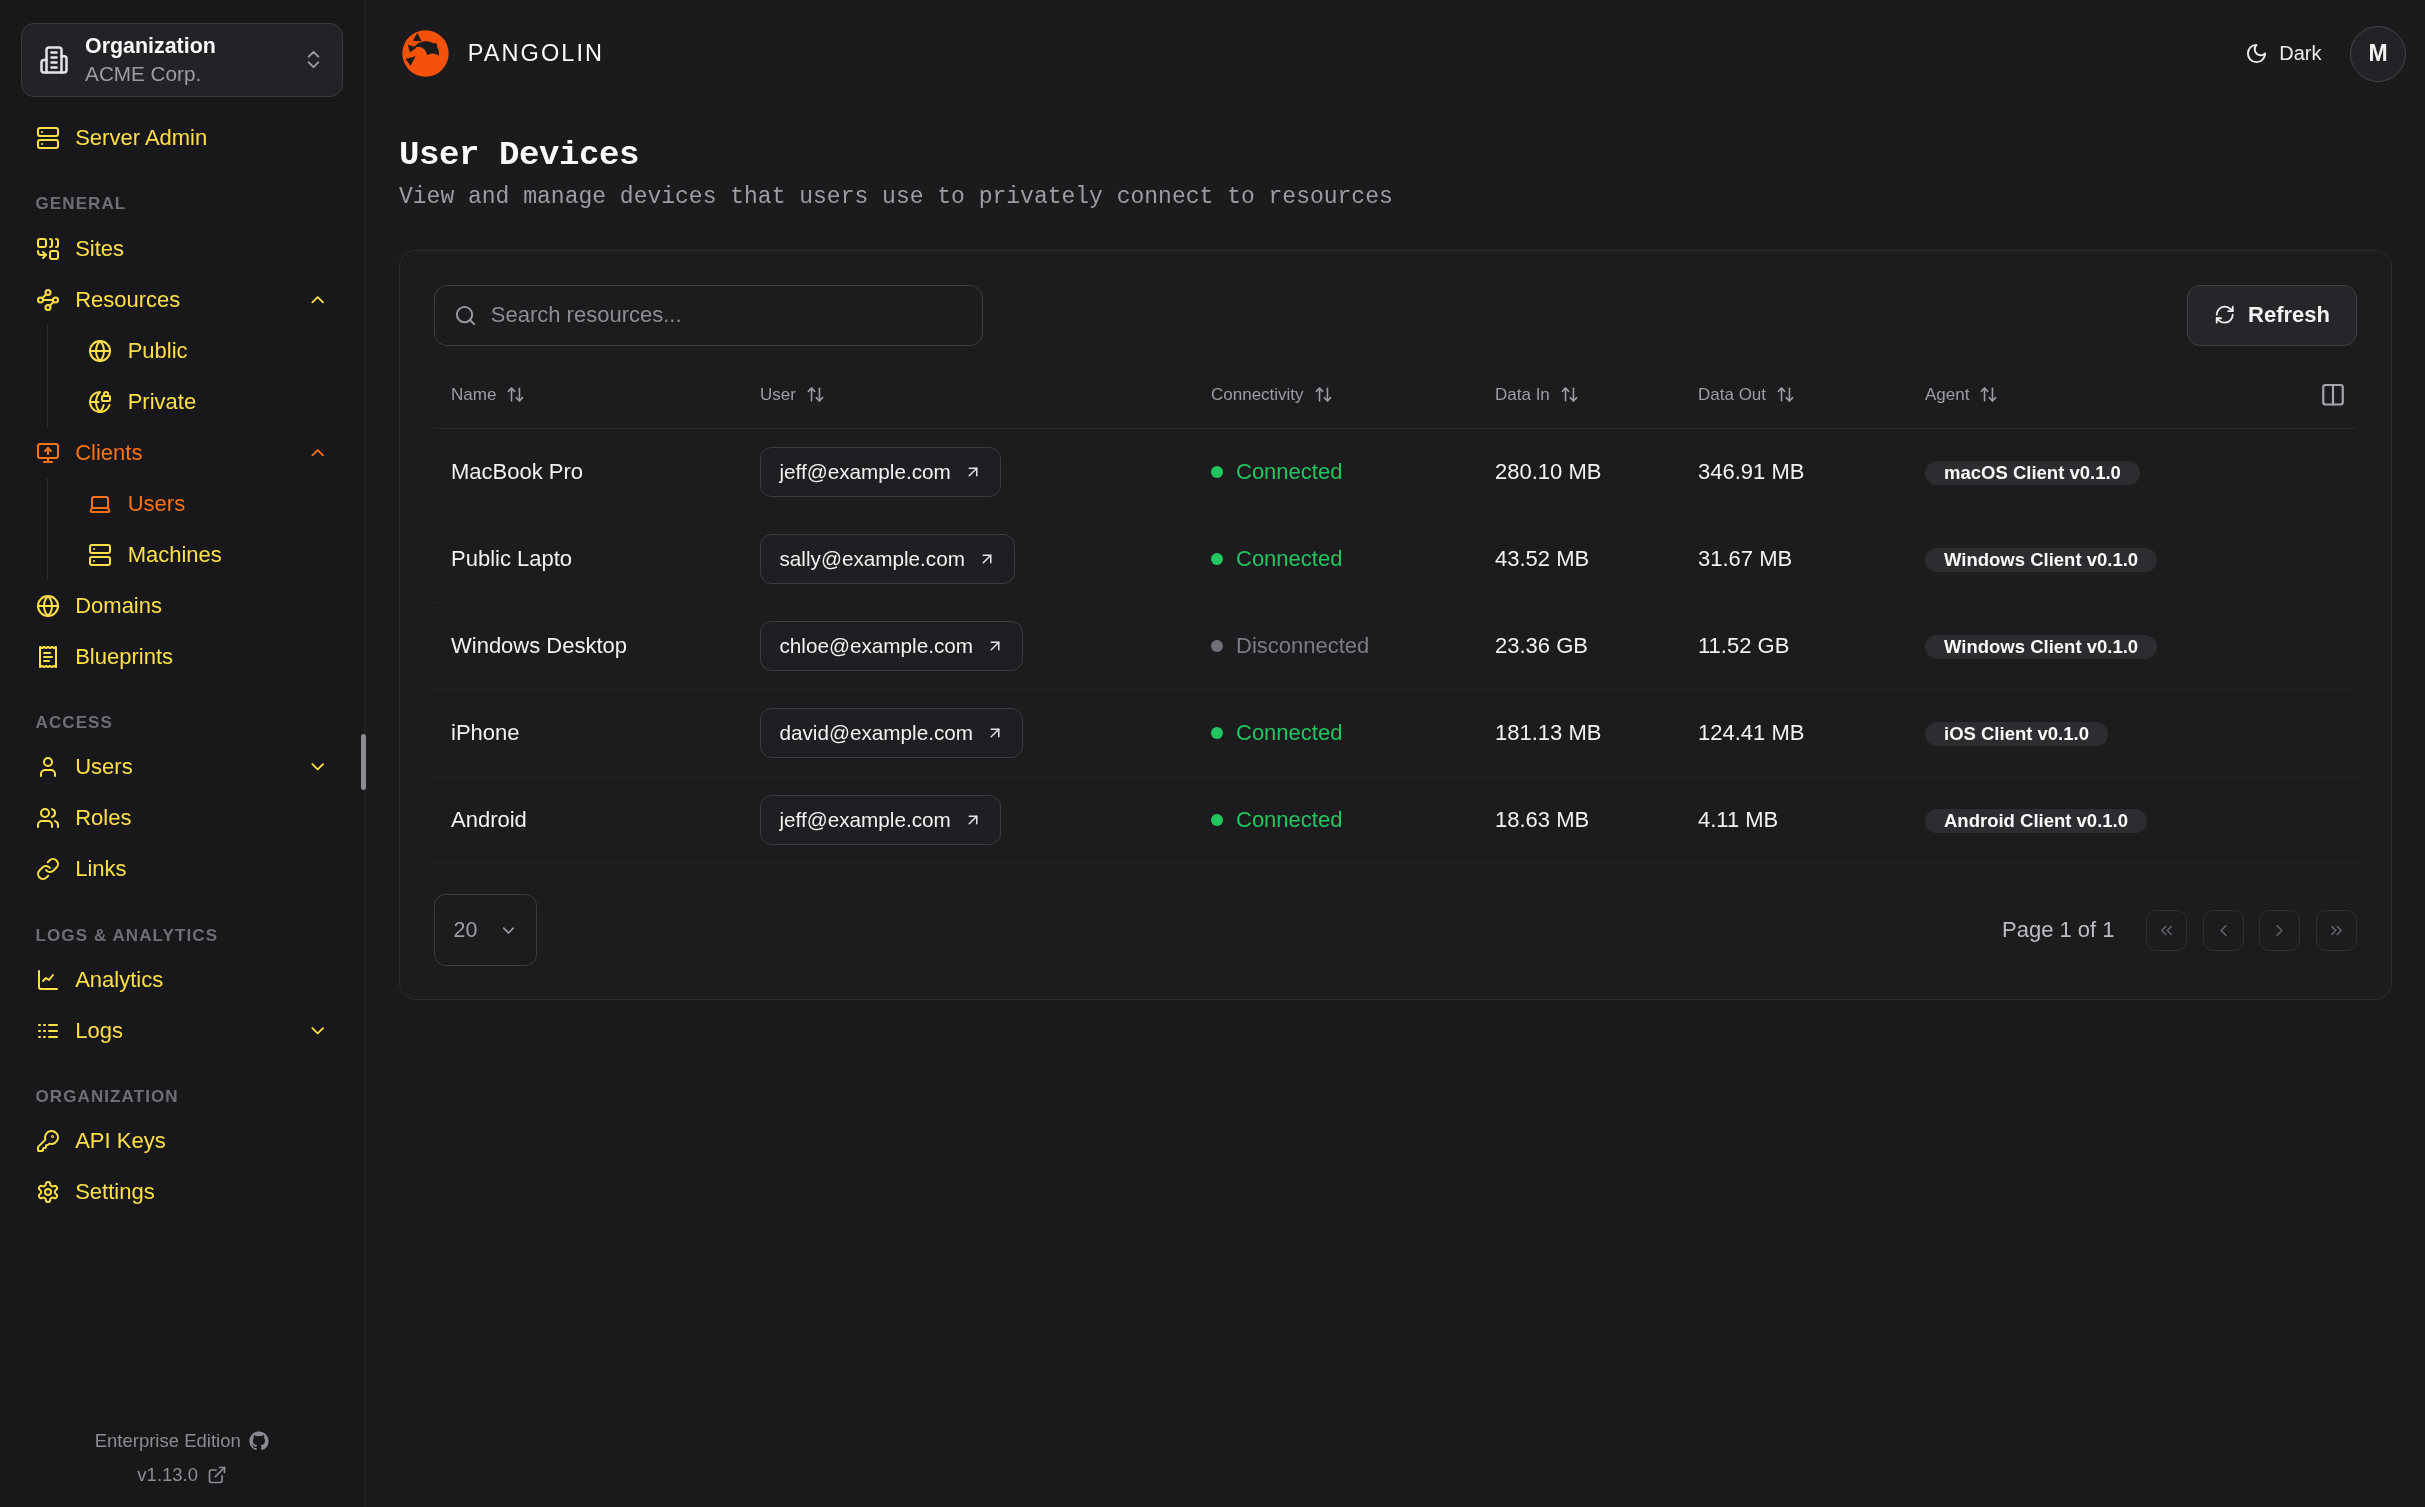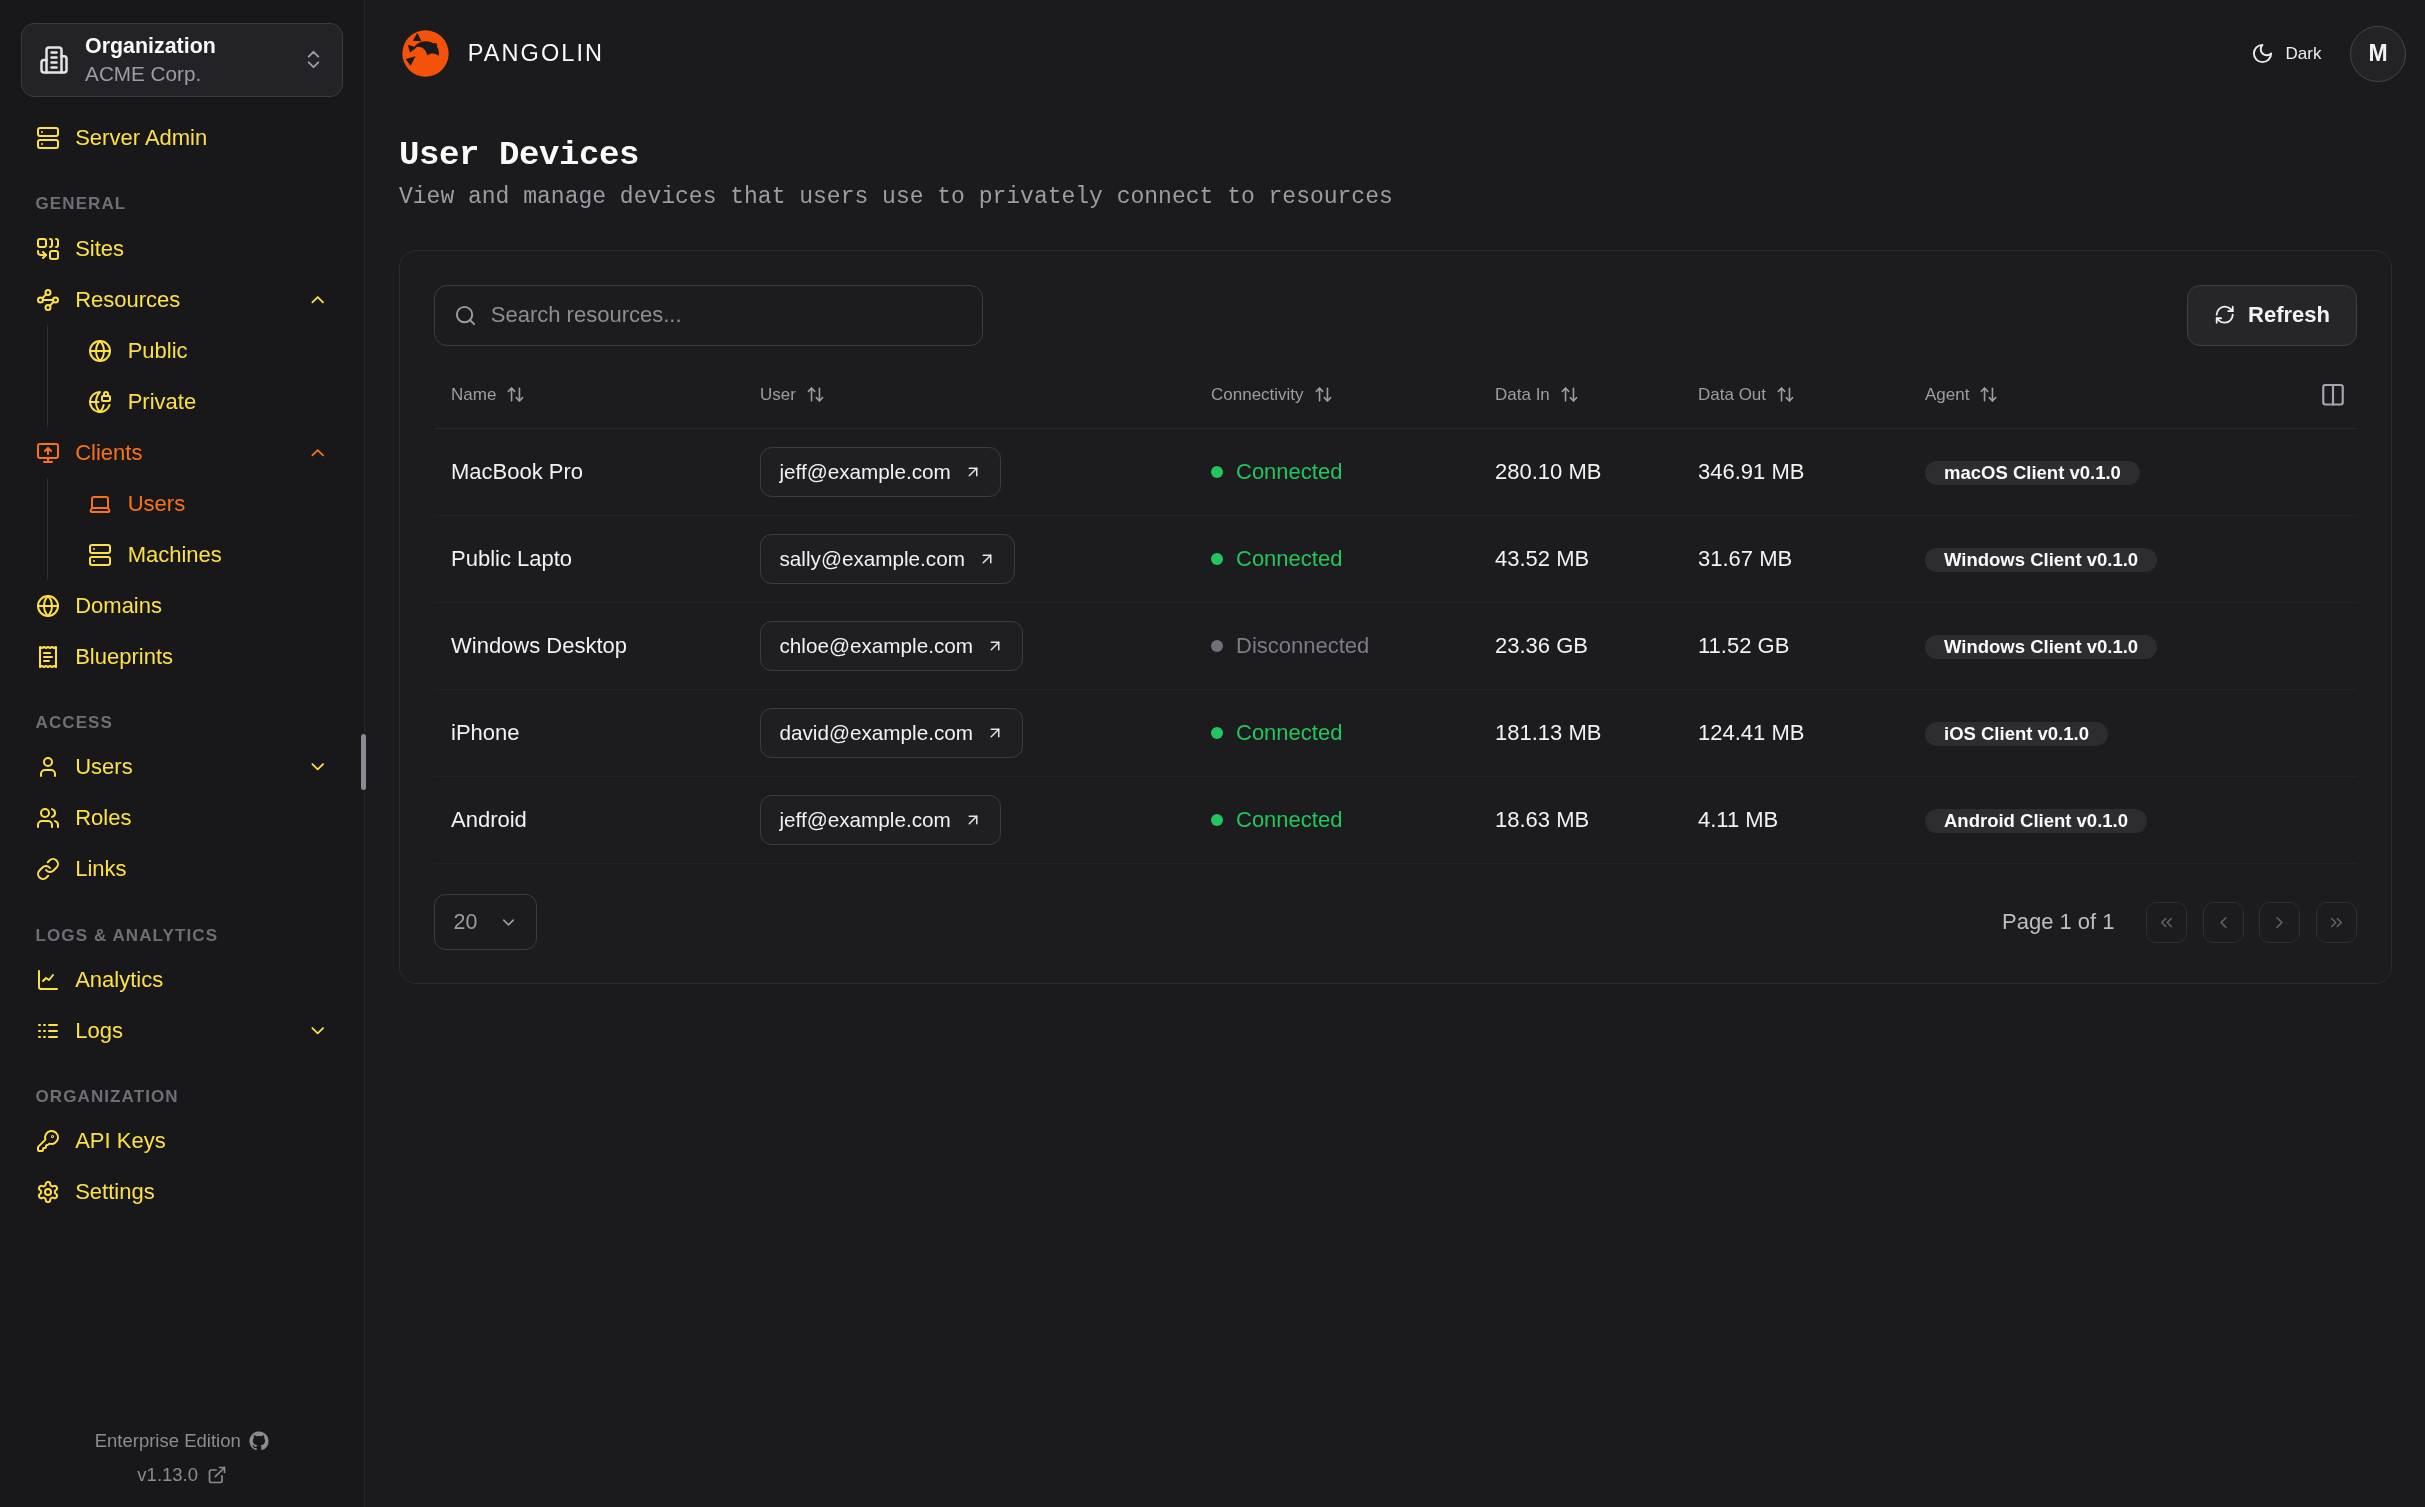--- a/index.html
+++ b/index.html
@@ -37,21 +37,21 @@
     background:#8a8a92; border-radius:2.9px; z-index:5; }
 
   
   .main { flex:1; display:flex; flex-direction:column; }
   .topbar { height:107px; display:flex; align-items:center; justify-content:space-between;
     padding:0 20px 0 34px; }
   .logo { display:flex; align-items:center; gap:15.7px; }
   .logo-word { font-size:23.5px; font-weight:400; letter-spacing:2.1px; color:#fafafa; }
   .top-right { display:flex; align-items:center; }
   .theme-toggle { display:flex; align-items:center; gap:11.4px; color:#ededef;
-    font-size:17px; font-weight:500; cursor:pointer; }
+    font-size:20px; font-weight:500; cursor:pointer; }
   .theme-toggle svg { width:23px; height:23px; }
   .avatar { width:56px; height:56px; border-radius:50%; background:#232327;
     border:1.4px solid #45454b; display:flex; align-items:center; justify-content:center;
     font-size:23px; font-weight:600; margin-left:28.5px; cursor:pointer; }
 
   .page-head { padding:28.5px 34px 0;font-family:Liberation Mono, monospace; }
   .page-title { font-size:34px; font-weight:700; letter-spacing:-0.4px; color:#fafafa; }
   .page-sub { margin-top:10px; font-size:23px; color:#9c9ca5; }
 
   .card { margin:40px 34px 0; border:1.4px solid #2c2c30; border-radius:17px;
@@ -84,21 +84,21 @@
     color:#f2f2f3; cursor:pointer; font-family:inherit; }
   .user-btn svg { width:18px; height:18px; color:#e4e4e7; }
   .conn { display:flex; align-items:center; gap:13px; color:#22c55e; }
   .conn .dot { width:12px; height:12px; border-radius:50%; background:#22c55e; }
   .conn.disconnected { color:#7c7c86; }
   .conn.disconnected .dot { background:#70707a; }
   .badge { display:inline-flex; align-items:center; height:24px; padding:0 19px;
     background:#2c2c31; border-radius:712px; font-size:18.5px; font-weight:700; color:#fafafa; white-space:nowrap; }
 
   .pagination { display:flex; align-items:center; justify-content:space-between; padding:30px 0 0; }
-  .size-select { width:103px; height:56px; border:1.4px solid #3c3c42; border-radius:11.4px;
+  .size-select { width:103px; height:72px; border:1.4px solid #3c3c42; border-radius:11.4px;
     display:flex; align-items:center; justify-content:space-between; padding:0 18.5px;
     color:#9c9ca5; font-size:21.4px; cursor:pointer; }
   .size-select svg { width:19px; height:19px; }
   .pag-right { display:flex; align-items:center; gap:15.7px; }
   .page-info { font-size:22px; color:#bdbdc4; font-weight:500; margin-right:15.7px; }
   .pg-btn { width:41px; height:41px; border:1.4px solid #2e2e33; border-radius:10px;
     background:transparent; display:flex; align-items:center; justify-content:center;
     color:#63636c; cursor:pointer; }
   .pg-btn svg { width:19px; height:19px; }
 

